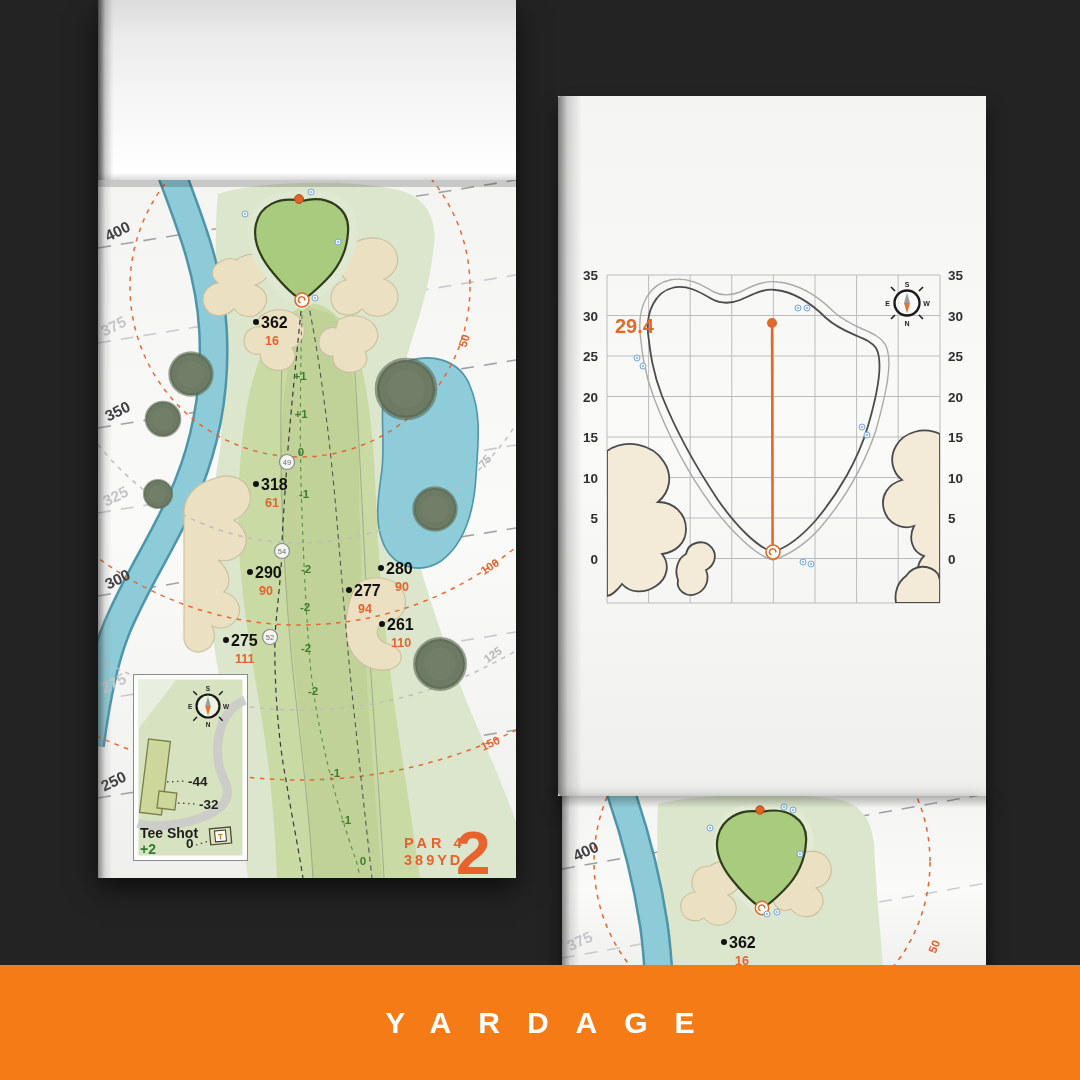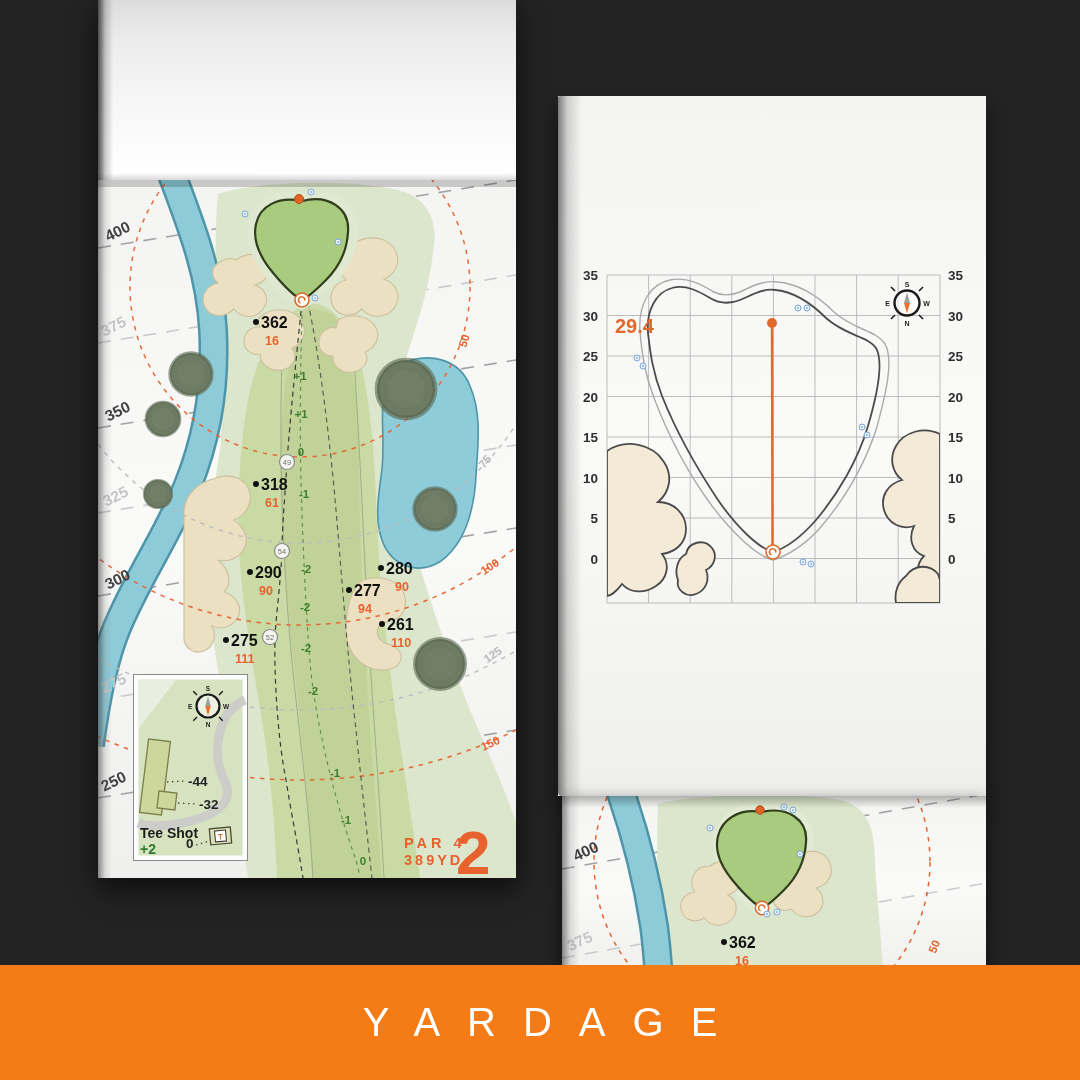--- a/index.html
+++ b/index.html
@@ -18,21 +18,21 @@
             border-radius:2px 2px 6px 4px;box-shadow:0 12px 18px rgba(0,0,0,.55);}
   .book-right-top .curl{position:absolute;left:0;top:0;width:24px;height:100%;
             background:linear-gradient(90deg,rgba(25,25,25,.55),rgba(110,110,110,.28) 40%,rgba(255,255,255,0));border-radius:2px 0 0 4px;}
   .book-right-bottom{left:562px;top:796px;width:424px;height:184px;box-shadow:0 6px 16px rgba(0,0,0,.6);}
   .book-right-bottom .curl{position:absolute;left:0;top:0;width:18px;height:100%;
             background:linear-gradient(90deg,rgba(25,25,25,.5),rgba(110,110,110,.22) 45%,rgba(255,255,255,0));}
   .book-right-bottom .topshade{position:absolute;left:0;top:0;width:100%;height:12px;
             background:linear-gradient(180deg,rgba(0,0,0,.28),rgba(0,0,0,0));}
   .banner{position:absolute;left:0;top:965px;width:1080px;height:115px;display:flex;
           align-items:center;justify-content:center;z-index:50;}
-  .banner span{color:#ffffff;font-size:40px;font-weight:400;letter-spacing:27px;padding-left:27px;}
+  .banner span{color:#ffffff;font-size:30px;font-weight:700;letter-spacing:27px;padding-left:27px;}
   svg text{font-family:"Liberation Sans",sans-serif;}
 </style>
 </head>
 <body>
 
 <div class="canvas">
 
   <svg width="0" height="0" style="position:absolute" aria-hidden="true">
     <defs>
       <linearGradient id="paperG" x1="0" y1="0" x2="0" y2="1">

